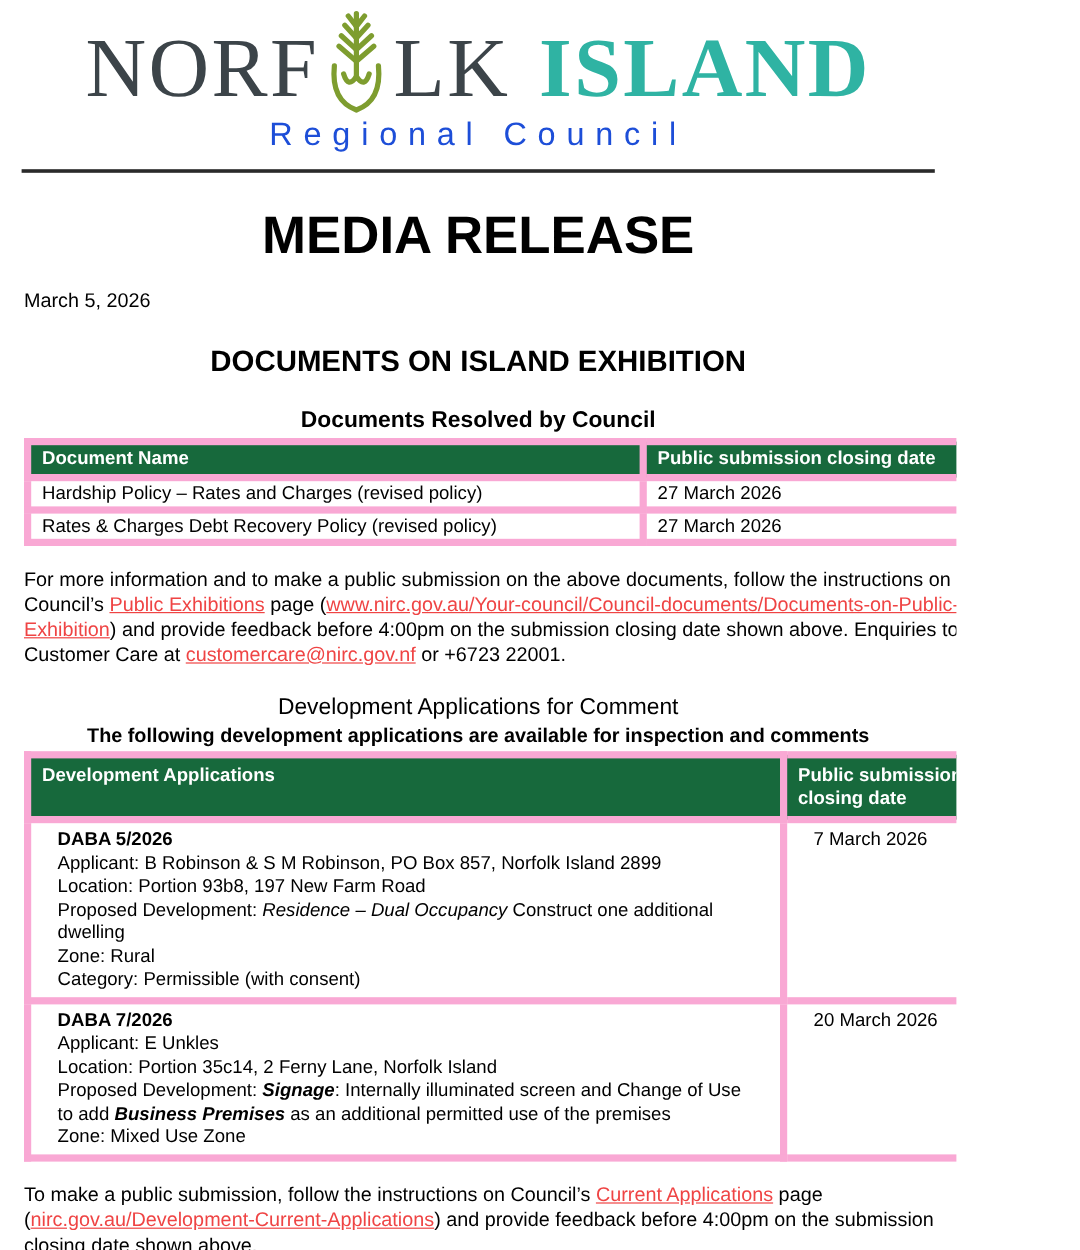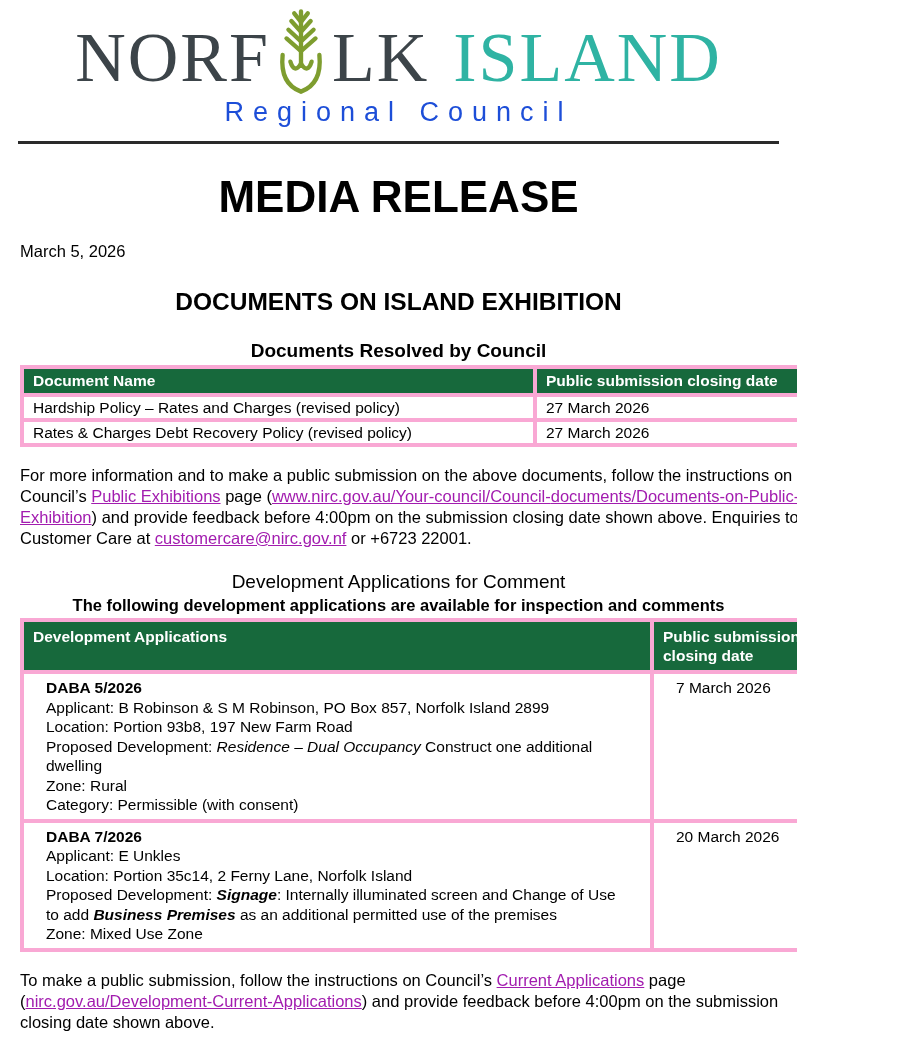--- a/index.html
+++ b/index.html
@@ -10,54 +10,54 @@
   }
   
   .logo{text-align:center;padding-top:6px;}
   .logo-line{
     display:flex;justify-content:center;align-items:flex-end;
     font-family:"Liberation Serif",serif;font-weight:400;
     font-size:70px;line-height:0.95;
   }
   .logo-norfolk{color:#3c4449;letter-spacing:2px;}
   .logo-lk{color:#3c4449;letter-spacing:2px;}
-  .logo-island{color:#2fb3a3;margin-left:24px;letter-spacing:2px;}
+  .logo-island{color:#2fb3a3;margin-left:24px;letter-spacing:2px;font-weight:bold;}
   .tree-icon{display:inline-block;margin:0 2px -7px 2px;}
   .tree-icon svg{display:block;}
   .logo-subtitle{
     font-size:27px;letter-spacing:9px;color:#1d4ed8;
     margin-top:6px;font-weight:400;
   }
   .rule{border:none;border-top:3px solid #2a2a2a;margin:13px 18px 0 18px;}
 
   
   .media-release{text-align:center;font-size:44px;font-weight:bold;margin:28px 0 0 0;}
   .release-date{margin:20px 0 0 20px;font-size:16.5px;}
   .h-exhibition{text-align:center;font-size:24.5px;font-weight:bold;margin:27px 0 0 0;}
   .h-sub{text-align:center;font-size:19px;font-weight:bold;margin:24px 0 3px 0;}
   .h-dev{text-align:center;font-size:19px;font-weight:normal;margin:22px 0 0 0;}
   .h-dev-sub{text-align:center;font-size:16.5px;font-weight:bold;margin:3px 0 3px 0;}
 
   
   table{border-collapse:collapse;margin-left:20px;width:807px;table-layout:fixed;}
-  th,td{border:4px solid #f9a8d4;}
+  th,td{border:6px solid #f9a8d4;}
   th{
     background:#17693c;color:#ffffff;text-align:left;
     font-size:15.5px;font-weight:bold;padding:3px 9px;vertical-align:top;
   }
   .t1 td{font-size:15.5px;padding:1px 9px;height:19px;vertical-align:middle;}
   .t2 th{padding:5px 9px;height:38px;line-height:19px;}
   .t2 td{font-size:15.5px;line-height:19.5px;padding:4px 22px;vertical-align:top;}
   .da-id{font-weight:bold;}
   .ital{font-style:italic;}
   .bital{font-style:italic;font-weight:bold;}
 
   
   .para{margin:18px 20px 0 20px;font-size:16.5px;line-height:21px;width:800px;}
-  a{color:#a21caf;text-decoration:underline;cursor:pointer;}
+  a{color:#ef4444;text-decoration:underline;cursor:pointer;}
 </style>
 </head>
 <body>
 
 <div class="page">
 
   <div class="logo">
     <div class="logo-line">
       <span class="logo-norfolk">NORF</span>
       <span class="tree-icon">

